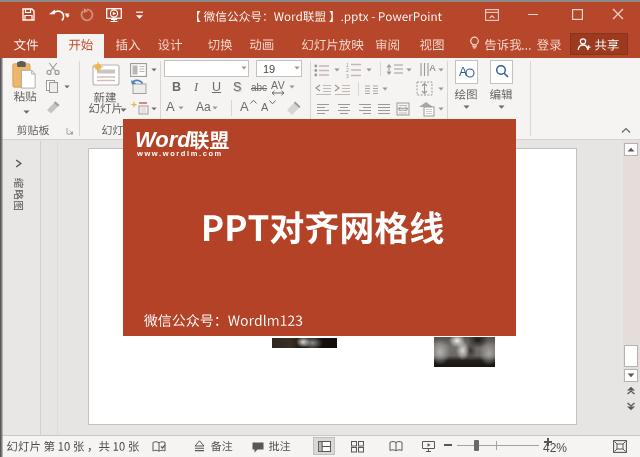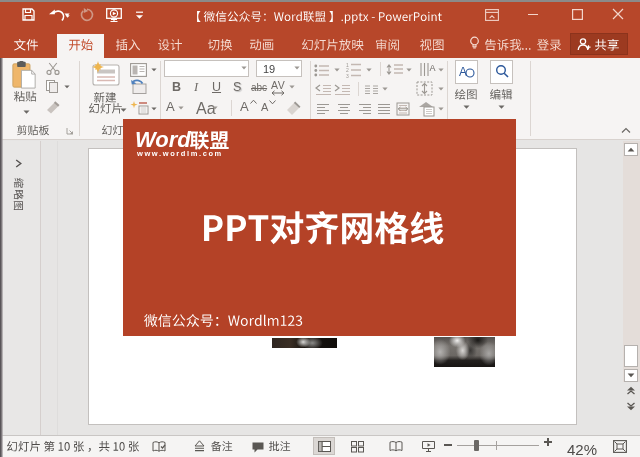--- a/index.html
+++ b/index.html
@@ -212,21 +212,21 @@
 <svg class="ic" style="left:271px;top:90px" width="14" height="6" viewBox="0 0 14 6">
 <path d="M1 3h12 M3.5 0.8 L1 3 L3.5 5.2 M10.5 0.8 L13 3 L10.5 5.2" fill="none" stroke="#6e6a66" stroke-width="1"></path>
   </svg>
 <svg class="ic" style="left:289px;top:85px" width="6" height="5" viewBox="0 0 6 5">
     <path d="M0.4 0.6l2.6 2.8 2.6-2.8z" fill="#9c9893"></path>
   </svg>
 <div class="ab t" style="left:166px;top:99px;font-size:13px;color:#6e6a66">A</div>
 <svg class="ic" style="left:178px;top:106px" width="6" height="5" viewBox="0 0 6 5">
     <path d="M0.4 0.6l2.6 2.8 2.6-2.8z" fill="#9c9893"></path>
   </svg>
-<div class="ab t" style="left:196px;top:100px;font-size:16px;color:#6e6a66">Aa</div>
+<div class="ab t" style="left:196px;top:100px;font-size:12px;color:#6e6a66">Aa</div>
 <svg class="ic" style="left:212px;top:106px" width="6" height="5" viewBox="0 0 6 5">
     <path d="M0.4 0.6l2.6 2.8 2.6-2.8z" fill="#9c9893"></path>
   </svg>
 <div class="ab" style="left:231px;top:100px;width:1px;height:16px;background:#dcd6d2"></div>
 <div class="ab t" style="left:240px;top:99px;font-size:13px;color:#6e6a66">A</div>
 <svg class="ic" style="left:250px;top:99px" width="7" height="5" viewBox="0 0 7 5">
     <path d="M0.5 4.5l3-3.3 3 3.3" fill="none" stroke="#6e6a66" stroke-width="1"></path>
   </svg>
 <div class="ab t" style="left:261px;top:101px;font-size:11px;color:#6e6a66">A</div>
 <svg class="ic" style="left:269px;top:100px" width="7" height="5" viewBox="0 0 7 5">
@@ -425,21 +425,21 @@
 <path d="M0.5 0.5h12v7h-12z" fill="none" stroke="#5a5753" stroke-width="1"></path>
 <path d="M4 10.5h5 M6.5 7.5v3" stroke="#5a5753" stroke-width="1"></path>
 <path d="M5.5 2.2 L8.5 4 L5.5 5.8z" fill="#5a5753"></path>
   </svg>
 <div class="ab" style="left:444px;top:444px;width:8px;height:2px;background:#5a5753"></div>
 <div class="ab" style="left:457px;top:445px;width:82px;height:1px;background:#a5a19e"></div>
 <div class="ab" style="left:496px;top:441px;width:1px;height:9px;background:#a5a19e"></div>
 <div class="ab" style="left:474px;top:440px;width:5px;height:11px;background:#6b6865;border-radius:1px"></div>
 <div class="ab" style="left:544px;top:441px;width:8px;height:2px;background:#5a5753;"></div>
 <div class="ab" style="left:547px;top:438px;width:2px;height:8px;background:#5a5753;"></div>
-<div class="ab t" style="left:567px;top:441px;font-size:15px;color:#4e4b49">42%</div>
+<div class="ab t" style="left:543px;top:441px;font-size:12px;color:#4e4b49">42%</div>
 <svg class="ic" style="left:613px;top:440px" width="14" height="13" viewBox="0 0 14 13">
 <rect x="0.6" y="0.6" width="12.8" height="11.8" fill="none" stroke="#5a5753" stroke-width="1.1"></rect>
 <path d="M4 4 L1.5 1.5 M10 4 L12.5 1.5 M4 9 L1.5 11.5 M10 9 L12.5 11.5" stroke="#5a5753" stroke-width="1"></path>
 <rect x="4" y="4" width="6" height="5" fill="none" stroke="#5a5753" stroke-width="1"></rect>
   </svg>
 <div class="ab" style="left:123px;top:119px;width:393px;height:217px;background:#b44227"></div>
 <div class="ab t" style="left:135px;top:127px;font-size:22px;font-weight:bold;font-style:italic;color:#fff;letter-spacing:0px">Word</div>
 <svg class="t " style="left:188.6px;top:130.3px;" width="40.8" height="20.7" viewBox="-0.4 -17.7 40.8 20.7">
     <path fill="#ffffff" d="M9.5 -15.8C10.2 -14.9 10.9 -13.7 11.3 -12.9H9.2V-10.7H12.5V-8.1V-7.9H8.8V-5.7H12.3C11.9 -3.7 10.9 -1.4 7.9 0.3C8.5 0.7 9.3 1.5 9.7 2.0C11.8 0.7 13.0 -0.9 13.8 -2.6C14.8 -0.6 16.2 0.9 18.0 1.8C18.4 1.1 19.1 0.2 19.6 -0.2C17.2 -1.2 15.6 -3.2 14.8 -5.7H19.3V-7.9H14.9V-8.1V-10.7H18.7V-12.9H16.4C17.0 -13.8 17.6 -14.9 18.2 -16.0L15.8 -16.6C15.4 -15.5 14.7 -13.9 14.0 -12.9H11.8L13.4 -13.7C13.0 -14.6 12.2 -15.8 11.4 -16.7ZM0.6 -3.0 1.0 -0.8 5.9 -1.7V1.8H7.9V-2.0L9.4 -2.3L9.3 -4.4L7.9 -4.1V-14.1H8.6V-16.2H0.8V-14.1H1.7V-3.2ZM3.8 -14.1H5.9V-12.0H3.8ZM3.8 -10.0H5.9V-7.9H3.8ZM3.8 -5.9H5.9V-3.8L3.8 -3.5Z M30.1 -16.4V-12.4C30.1 -10.6 29.9 -8.5 28.0 -7.0C28.5 -6.7 29.4 -5.9 29.7 -5.4C30.9 -6.4 31.5 -7.6 31.9 -8.9H35.7V-8.0C35.7 -7.7 35.6 -7.7 35.4 -7.7C35.1 -7.7 34.2 -7.6 33.4 -7.7C33.7 -7.2 34.1 -6.3 34.2 -5.7C35.5 -5.7 36.5 -5.7 37.2 -6.1C37.9 -6.4 38.1 -6.9 38.1 -8.0V-16.4ZM32.3 -14.5H35.7V-13.4H32.3ZM32.3 -11.8H35.7V-10.6H32.2C32.3 -11.0 32.3 -11.4 32.3 -11.8ZM24.0 -11.0H26.4V-9.6H24.0ZM24.0 -12.8V-14.2H26.4V-12.8ZM21.8 -16.1V-6.8H24.0V-7.7H28.6V-16.1ZM23.0 -5.3V-0.8H20.6V1.2H39.3V-0.8H37.1V-5.3ZM25.2 -0.8V-3.5H26.9V-0.8ZM29.1 -0.8V-3.5H30.8V-0.8ZM33.0 -0.8V-3.5H34.8V-0.8Z"></path>
   </svg>

